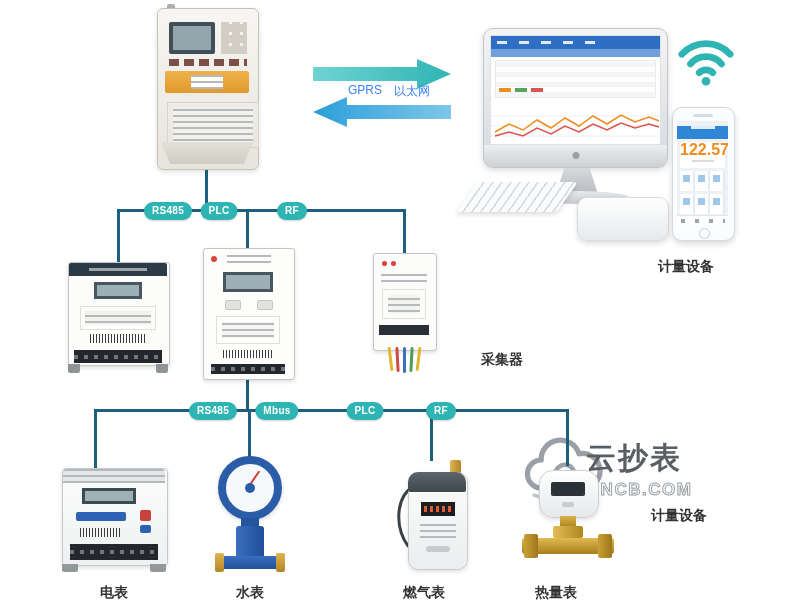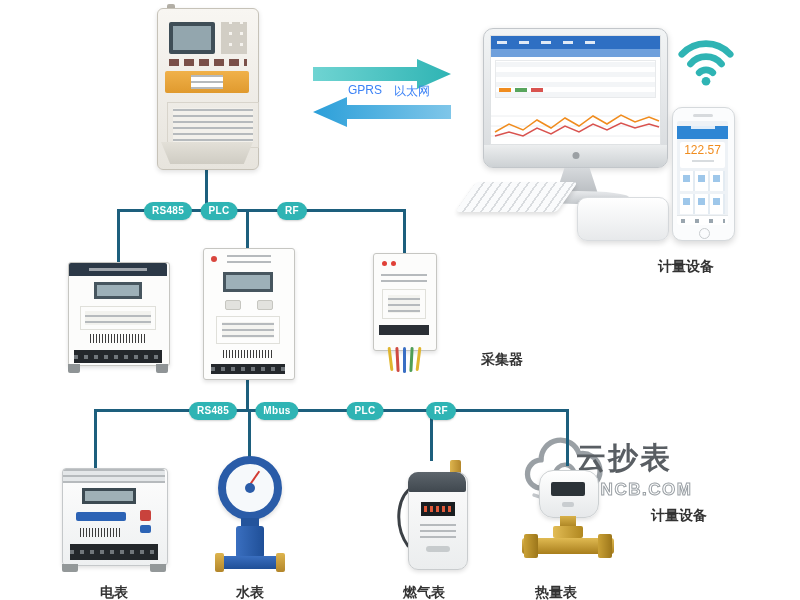--- a/index.html
+++ b/index.html
@@ -37,21 +37,21 @@
   <div class="line" style="left:94px;top:409px;width:3px;height:60px"></div>
   <div class="line" style="left:248px;top:409px;width:3px;height:48px"></div>
   <div class="line" style="left:430px;top:409px;width:3px;height:52px"></div>
 
   <div class="p" style="left:520px;top:424px;width:210px;height:92px">
     <svg class="p" style="left:0;top:0" width="88" height="86" viewBox="0 0 100 96">
       <path d="M25 72 a16 16 0 0 1 -1 -32 a22 22 0 0 1 43 -7 a15 15 0 0 1 8 39 z" fill="#ffffff" stroke="#9aa0a5" stroke-width="6" stroke-linejoin="round"></path>
       <path d="M40 56 a11 11 0 1 1 22 1" fill="none" stroke="#9aa0a5" stroke-width="5" stroke-linecap="round"></path>
       <path d="M16 80 q34 12 66 -2" fill="none" stroke="#c3c7cb" stroke-width="4" stroke-linecap="round"></path>
     </svg>
-    <div class="wm-brand" style="left:56px;top:14px">云抄表</div>
+    <div class="wm-brand" style="left:66px;top:14px">云抄表</div>
     <div class="wm-site" style="left:54px;top:56px">YUNCB.COM</div>
   </div>
 
   <div class="line" style="left:566px;top:409px;width:3px;height:57px"></div>
 
   <div class="badge" style="left:168px;top:211px">RS485</div>
   <div class="badge" style="left:219px;top:211px">PLC</div>
   <div class="badge" style="left:292px;top:211px">RF</div>
 
   <div class="badge" style="left:213px;top:411px">RS485</div>
@@ -129,21 +129,21 @@
     <circle cx="30" cy="50" r="4.5" fill="#2fb4b4"></circle>
   </svg>
 
   <div class="device" style="left:672px;top:107px;width:61px;height:132px;background:#fbfcfd;border:1px solid #d5d9dc;border-radius:10px;box-shadow:0 3px 6px rgba(0,0,0,.15)">
     <div class="p" style="left:20px;top:6px;width:20px;height:3px;background:#d7dadd;border-radius:2px"></div>
     <div class="p" style="left:4px;top:13px;width:51px;height:104px;background:#eef2f6;border-radius:2px;overflow:hidden">
       <div style="height:13px;background:#2e86d4">
         <div style="width:24px;height:3px;background:rgba(255,255,255,.85);margin:5px auto 0"></div>
       </div>
       <div style="height:26px;margin:3px 3px 0;background:#fff;border-radius:2px;text-align:center">
-        <span style="display:block;font-size:12px;font-weight:normal;color:#f08c1e;line-height:16px">122.57</span>
+        <span style="display:block;font-size:16px;font-weight:bold;color:#f08c1e;line-height:16px">122.57</span>
         <span style="display:block;width:22px;height:2px;background:#d8dcdf;margin:2px auto 0"></span>
       </div>
       <div style="height:20px;margin:3px 3px 0;background-image:repeating-linear-gradient(90deg,#9ec7ea 0 7px,transparent 7px 15px),repeating-linear-gradient(90deg,#ffffff 0 13px,#e3ebf2 13px 15px);background-size:100% 7px,100% 100%;background-position:3px 4px,0 0;background-repeat:no-repeat,repeat"></div>
       <div style="height:20px;margin:3px 3px 0;background-image:repeating-linear-gradient(90deg,#9ec7ea 0 7px,transparent 7px 15px),repeating-linear-gradient(90deg,#ffffff 0 13px,#e3ebf2 13px 15px);background-size:100% 7px,100% 100%;background-position:3px 4px,0 0;background-repeat:no-repeat,repeat"></div>
       <div style="position:absolute;left:0;bottom:0;width:100%;height:9px;background:#fff;border-top:1px solid #e2e6e9;background-image:repeating-linear-gradient(90deg,#9aa6af 0 4px,transparent 4px 14px);background-size:44px 4px;background-position:center 3px;background-repeat:no-repeat"></div>
     </div>
     <div class="p" style="left:26px;top:120px;width:9px;height:9px;border:1px solid #c9cdd0;border-radius:50%"></div>
   </div>
   <div class="lbl" style="left:658px;top:258px">计量设备</div>
 

